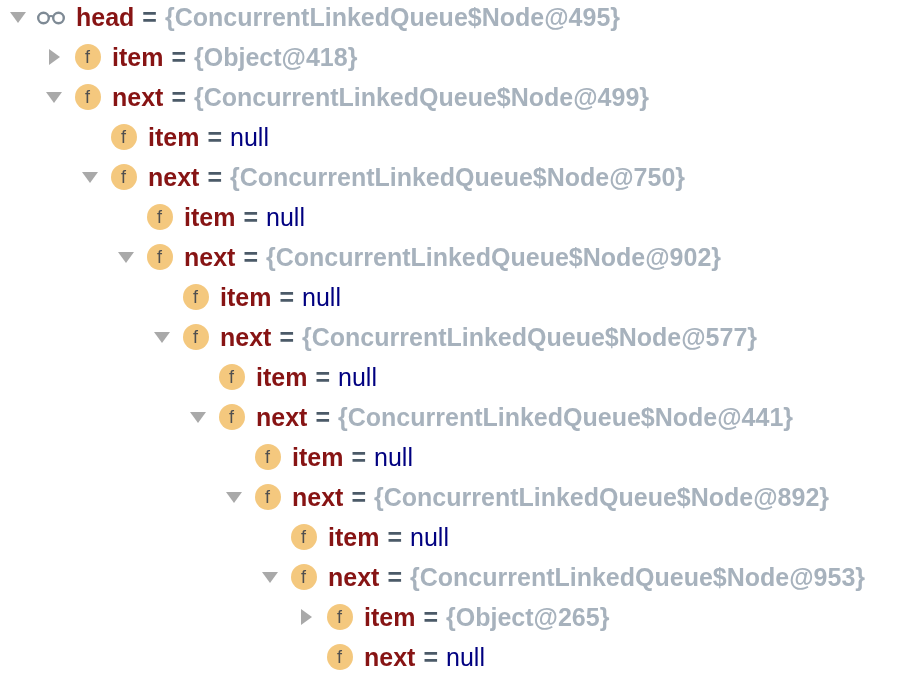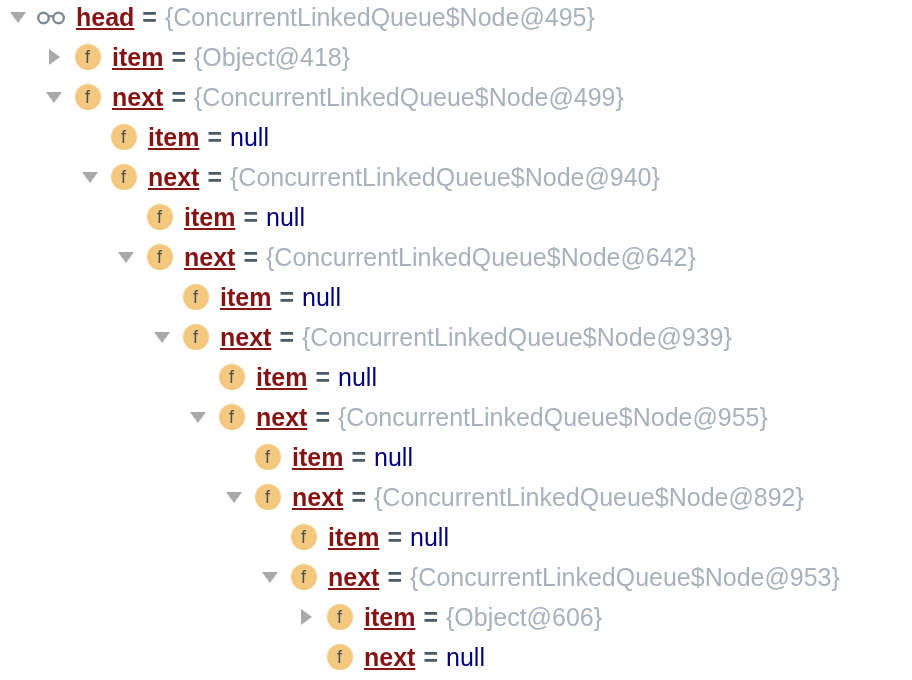--- a/index.html
+++ b/index.html
@@ -60,28 +60,27 @@
     display: flex;
     align-items: center;
     justify-content: center;
     font-size: 18px;
     line-height: 1;
   }
   .icon-watch svg { display: block; }
   .name {
     font-weight: bold;
     color: var(--name-color, #871414);
-    text-decoration: underline;
   }
   .eq {
     color: var(--eq-color, #4b5a68);
     margin: 0 8px;
     font-weight: bold;
   }
-  .val-object { color: var(--object-value, #a7b2bd); }
+  .val-object { color: var(--object-value, #a7b2bd); font-weight: bold; }
   .val-null   { color: var(--null-value, #000080); }
 </style>
 </head>
 <body>
 
 <div class="tree">
     <div class="row" style="padding-left: 0px;">
     <span class="expander">
         <span class="tri tri-down"></span>
       </span>
@@ -144,21 +143,21 @@
         <span class="tri tri-down"></span>
       </span>
 
     <span class="icon-slot">
       <span class="icon-field">
           <span class="glyph">f</span>
         </span>
     </span>
     <span class="name">next</span>
     <span class="eq">=</span>
-    <span class="value val-object">{ConcurrentLinkedQueue$Node@940}</span>
+    <span class="value val-object">{ConcurrentLinkedQueue$Node@750}</span>
   </div>
     <div class="row" style="padding-left: 108px;">
     <span class="expander">
         <span class="tri"></span>
       </span>
 
     <span class="icon-slot">
       <span class="icon-field">
           <span class="glyph">f</span>
         </span>
@@ -172,21 +171,21 @@
         <span class="tri tri-down"></span>
       </span>
 
     <span class="icon-slot">
       <span class="icon-field">
           <span class="glyph">f</span>
         </span>
     </span>
     <span class="name">next</span>
     <span class="eq">=</span>
-    <span class="value val-object">{ConcurrentLinkedQueue$Node@642}</span>
+    <span class="value val-object">{ConcurrentLinkedQueue$Node@902}</span>
   </div>
     <div class="row" style="padding-left: 144px;">
     <span class="expander">
         <span class="tri"></span>
       </span>
 
     <span class="icon-slot">
       <span class="icon-field">
           <span class="glyph">f</span>
         </span>
@@ -200,21 +199,21 @@
         <span class="tri tri-down"></span>
       </span>
 
     <span class="icon-slot">
       <span class="icon-field">
           <span class="glyph">f</span>
         </span>
     </span>
     <span class="name">next</span>
     <span class="eq">=</span>
-    <span class="value val-object">{ConcurrentLinkedQueue$Node@939}</span>
+    <span class="value val-object">{ConcurrentLinkedQueue$Node@577}</span>
   </div>
     <div class="row" style="padding-left: 180px;">
     <span class="expander">
         <span class="tri"></span>
       </span>
 
     <span class="icon-slot">
       <span class="icon-field">
           <span class="glyph">f</span>
         </span>
@@ -228,21 +227,21 @@
         <span class="tri tri-down"></span>
       </span>
 
     <span class="icon-slot">
       <span class="icon-field">
           <span class="glyph">f</span>
         </span>
     </span>
     <span class="name">next</span>
     <span class="eq">=</span>
-    <span class="value val-object">{ConcurrentLinkedQueue$Node@955}</span>
+    <span class="value val-object">{ConcurrentLinkedQueue$Node@441}</span>
   </div>
     <div class="row" style="padding-left: 216px;">
     <span class="expander">
         <span class="tri"></span>
       </span>
 
     <span class="icon-slot">
       <span class="icon-field">
           <span class="glyph">f</span>
         </span>
@@ -298,21 +297,21 @@
         <span class="tri tri-right"></span>
       </span>
 
     <span class="icon-slot">
       <span class="icon-field">
           <span class="glyph">f</span>
         </span>
     </span>
     <span class="name">item</span>
     <span class="eq">=</span>
-    <span class="value val-object">{Object@606}</span>
+    <span class="value val-object">{Object@265}</span>
   </div>
     <div class="row" style="padding-left: 288px;">
     <span class="expander">
         <span class="tri"></span>
       </span>
 
     <span class="icon-slot">
       <span class="icon-field">
           <span class="glyph">f</span>
         </span>

